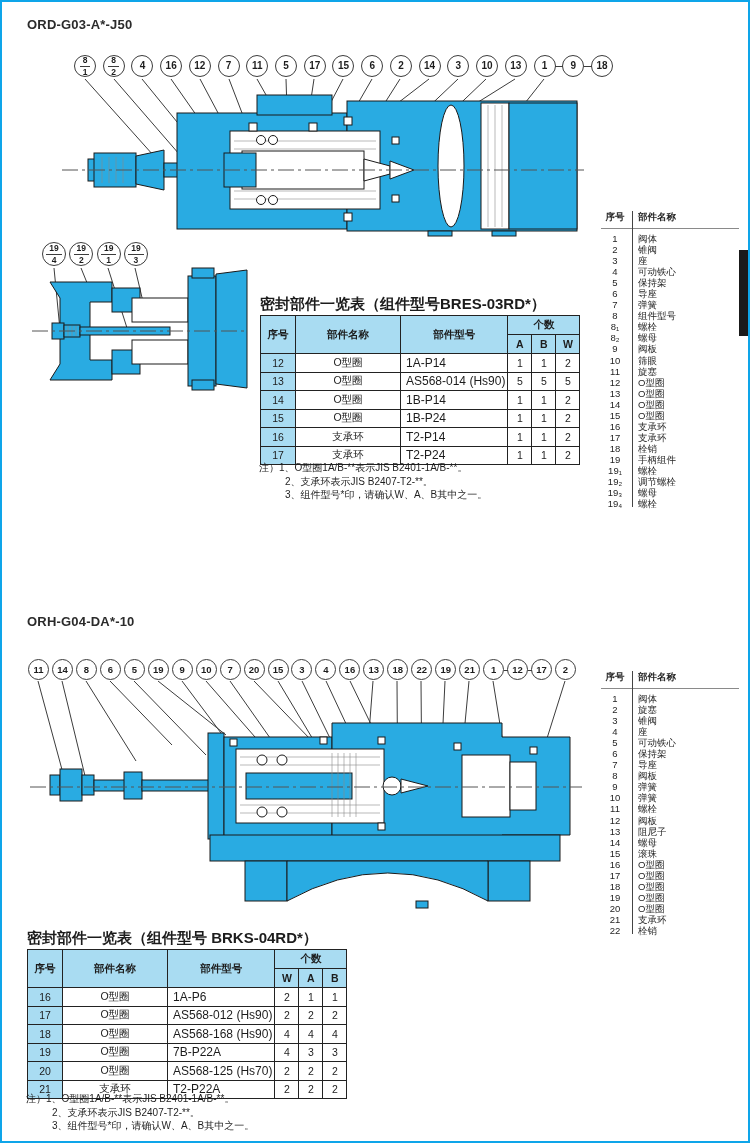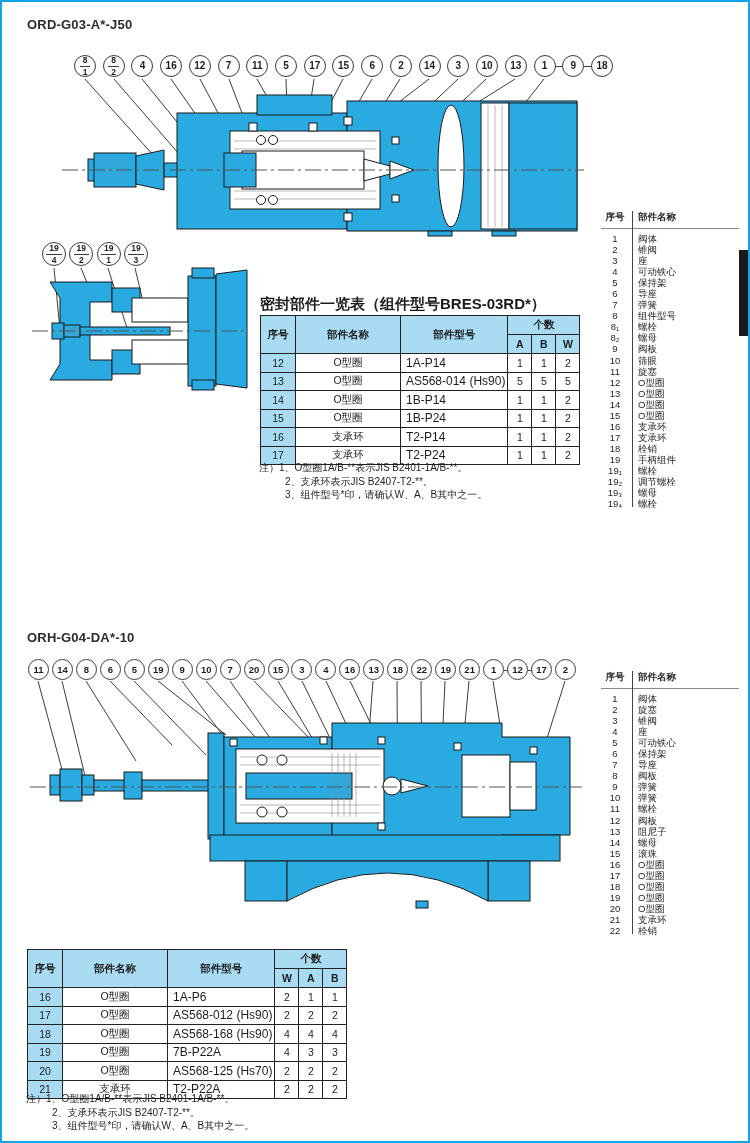--- a/index.html
+++ b/index.html
@@ -477,21 +477,21 @@
         </tr>
       </tbody>
   </table>
   <div class="notes" style="left:257px;top:459px;">
 
   <div class="note-line">注）1、O型圈1A/B-**表示JIS B2401-1A/B-**。</div>
       <div class="note-line">2、支承环表示JIS B2407-T2-**。</div>
       <div class="note-line">3、组件型号*印，请确认W、A、B其中之一。</div>
     </div>
 
-  <div class="abs sec-title" style="left:25px;top:628px;">ORH-G04-DA*-10</div>
+  <div class="abs sec-title" style="left:25px;top:612px;">ORH-G04-DA*-10</div>
 
   <div class="balloons row2" style="left:26px;top:657px;width:548px;">
 
       <div class="balloon">
         <span class="b-top">11</span>
 
       </div>
 
       <div class="balloon">
         <span class="b-top">14</span>
@@ -778,20 +778,21 @@
           <span class="nm">支承环</span>
         </div>
 
         <div class="plr">
           <span class="no">22</span>
           <span class="nm">栓销</span>
         </div>
       </div>
   </div>
 
+  <div class="seal-title" style="left:25px;top:927px;">密封部件一览表（组件型号 BRKS-04RD*）</div>
   <table class="seal" style="left:25px;top:947px;">
     <thead>
       <tr>
         <th class="c-no" rowspan="2">序号</th>
         <th class="c-name" rowspan="2">部件名称</th>
         <th class="c-model" rowspan="2">部件型号</th>
         <th colspan="3">个数</th>
       </tr>
       <tr>
 

